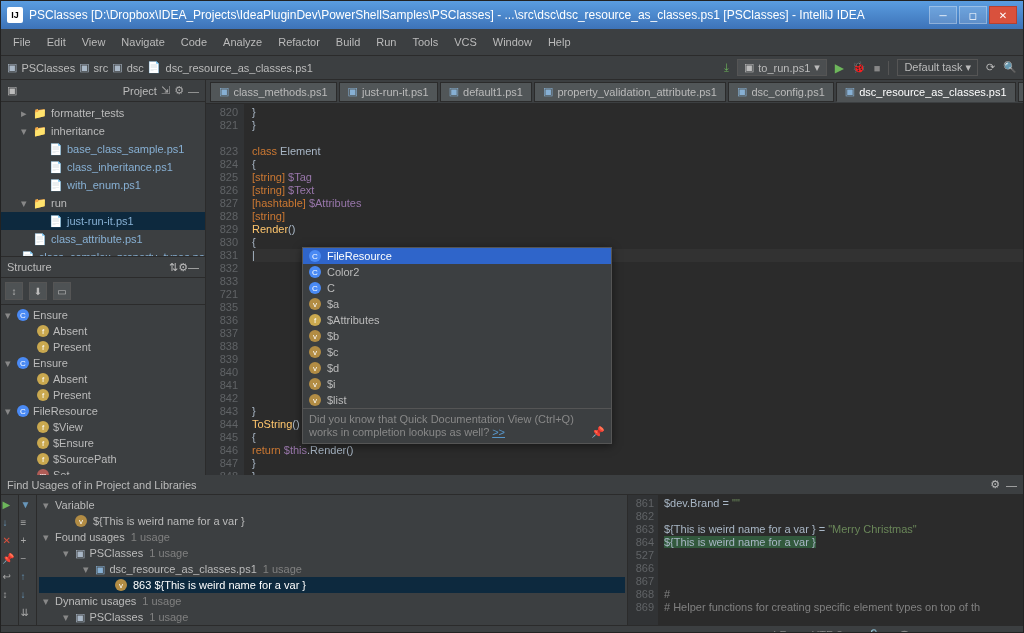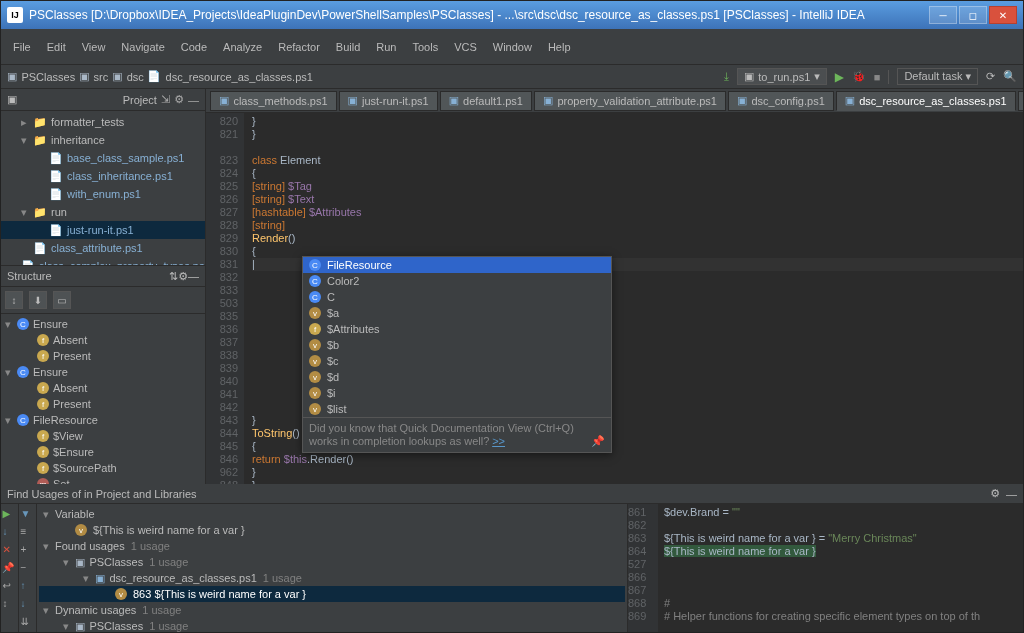--- a/index.html
+++ b/index.html
@@ -3,21 +3,21 @@
 <meta charset="utf-8">
 <style>
 * { margin: 0; padding: 0; box-sizing: border-box; font-family: "Segoe UI", Arial, sans-serif; font-size: 11px; }
 body { background: #3c3f41; color: #bbb; width: 1024px; height: 633px; overflow: hidden; border: 1px solid #222; }
 .titlebar { height: 28px; background: linear-gradient(#5a9de0, #3d73b8); display: flex; align-items: center; padding: 0 6px; color: #fff; }
 .titlebar .ij { width: 16px; height: 16px; background: #fff; border-radius: 2px; margin-right: 6px; display: flex; align-items: center; justify-content: center; color:#000; font-weight:bold; font-size:9px;}
 .titlebar .title { flex: 1; font-size: 12px; white-space: nowrap; overflow: hidden; }
 .winbtns { display: flex; gap: 2px; }
 .winbtn { width: 28px; height: 18px; display:flex; align-items:center; justify-content:center; border:1px solid rgba(255,255,255,.3); background: rgba(255,255,255,.15); color:#fff; font-size:10px;}
 .winbtn.close { background:#d9513d; border-color:#b7402f; }
-.menubar { height: 36px; background: #3c3f41; border-bottom: 1px solid #2b2b2b; display: flex; align-items: center; padding: 0 6px; gap: 4px; }
+.menubar { height: 27px; background: #3c3f41; border-bottom: 1px solid #2b2b2b; display: flex; align-items: center; padding: 0 6px; gap: 4px; }
 .menubar span { padding: 2px 6px; color: #bbb; cursor: default; }
 .toolbar { height: 24px; background: #3c3f41; border-bottom: 1px solid #2b2b2b; display: flex; align-items: center; padding: 0 6px; gap: 8px; }
 .crumb { display:flex; align-items:center; gap:4px; color:#bbb; }
 .folder-icon { color:#a9b7c6; }
 .run-sel { background:#4b4e50; border:1px solid #555; padding:1px 6px; color:#bbb; display:flex; align-items:center; gap:4px;}
 .play { color:#6db65b; font-size:12px;}
 .debug { color:#6897bb; }
 .right-tools { margin-left:auto; display:flex; gap:8px; align-items:center; }
 .default-task { border:1px solid #555; padding:1px 6px; color:#bbb; }
 .main { display:flex; height: 395px; }
@@ -69,21 +69,21 @@
 .ft-btn.red { color:#d9513d;}
 .find-toolbar2 { width:18px; background:#3c3f41; border-right:1px solid #2b2b2b; display:flex; flex-direction:column; align-items:center; gap:4px; padding:4px 0;}
 .find-tree-wrap { flex:0 0 590px; background:#3c3f41; overflow:hidden;}
 .find-tree { padding:2px;}
 .find-row { display:flex; align-items:center; height:16px; color:#bbb; white-space:nowrap;}
 .find-row.sel { background:#0d293e; color:#fff;}
 .find-row .arr { width:12px; color:#888;}
 .gray { color:#808080;}
 .find-preview { flex:1; background:#2b2b2b; display:flex; flex-direction:column; border-left:1px solid #2b2b2b;}
 .prev-code { flex:1; display:flex; overflow:hidden;}
-.prev-gutter { width:30px; background:#313335; color:#606366; text-align:left; padding:2px 4px 0 0; font-family:Consolas,monospace; font-size:11px; line-height:13px;}
+.prev-gutter { width:30px; background:#313335; color:#606366; text-align:right; padding:2px 4px 0 0; font-family:Consolas,monospace; font-size:11px; line-height:13px;}
 .prev-src { flex:1; padding:2px 0 0 6px; font-family:Consolas,monospace; font-size:11px; line-height:13px; color:#a9b7c6;}
 .hl { background:#32593d;}
 .prev-tab { height:18px; background:#3c3f41; border-top:1px solid #2b2b2b; padding:0 6px; display:flex; align-items:center;}
 .prev-tab span { background:#515658; padding:1px 8px; color:#bbb;}
 .statusbar { height:20px; background:#3c3f41; border-top:1px solid #2b2b2b; display:flex; align-items:center; padding:0 8px; color:#888; gap:16px;}
 .statusbar .sp { flex:1;}
 </style>
 </head>
 <body>
 
@@ -284,34 +284,34 @@
           <div>824</div>
           <div>825</div>
           <div>826</div>
           <div>827</div>
           <div>828</div>
           <div>829</div>
           <div>830</div>
           <div>831</div>
           <div>832</div>
           <div>833</div>
-          <div>503</div>
+          <div>721</div>
           <div>835</div>
           <div>836</div>
           <div>837</div>
           <div>838</div>
           <div>839</div>
           <div>840</div>
           <div>841</div>
           <div>842</div>
           <div>843</div>
           <div>844</div>
           <div>845</div>
           <div>846</div>
-          <div>962</div>
+          <div>847</div>
           <div>848</div>
         </div>
       <div class="code">
 <div><span>    }</span></div>
 <div><span>}</span></div>
 <div>&nbsp;</div>
 <div><span class="kw">class</span><span> Element</span></div>
 <div><span>{</span></div>
 <div><span class="kw">    [string]</span><span class="var"> $Tag</span></div>
 <div><span class="kw">    [string]</span><span class="var"> $Text</span></div>

